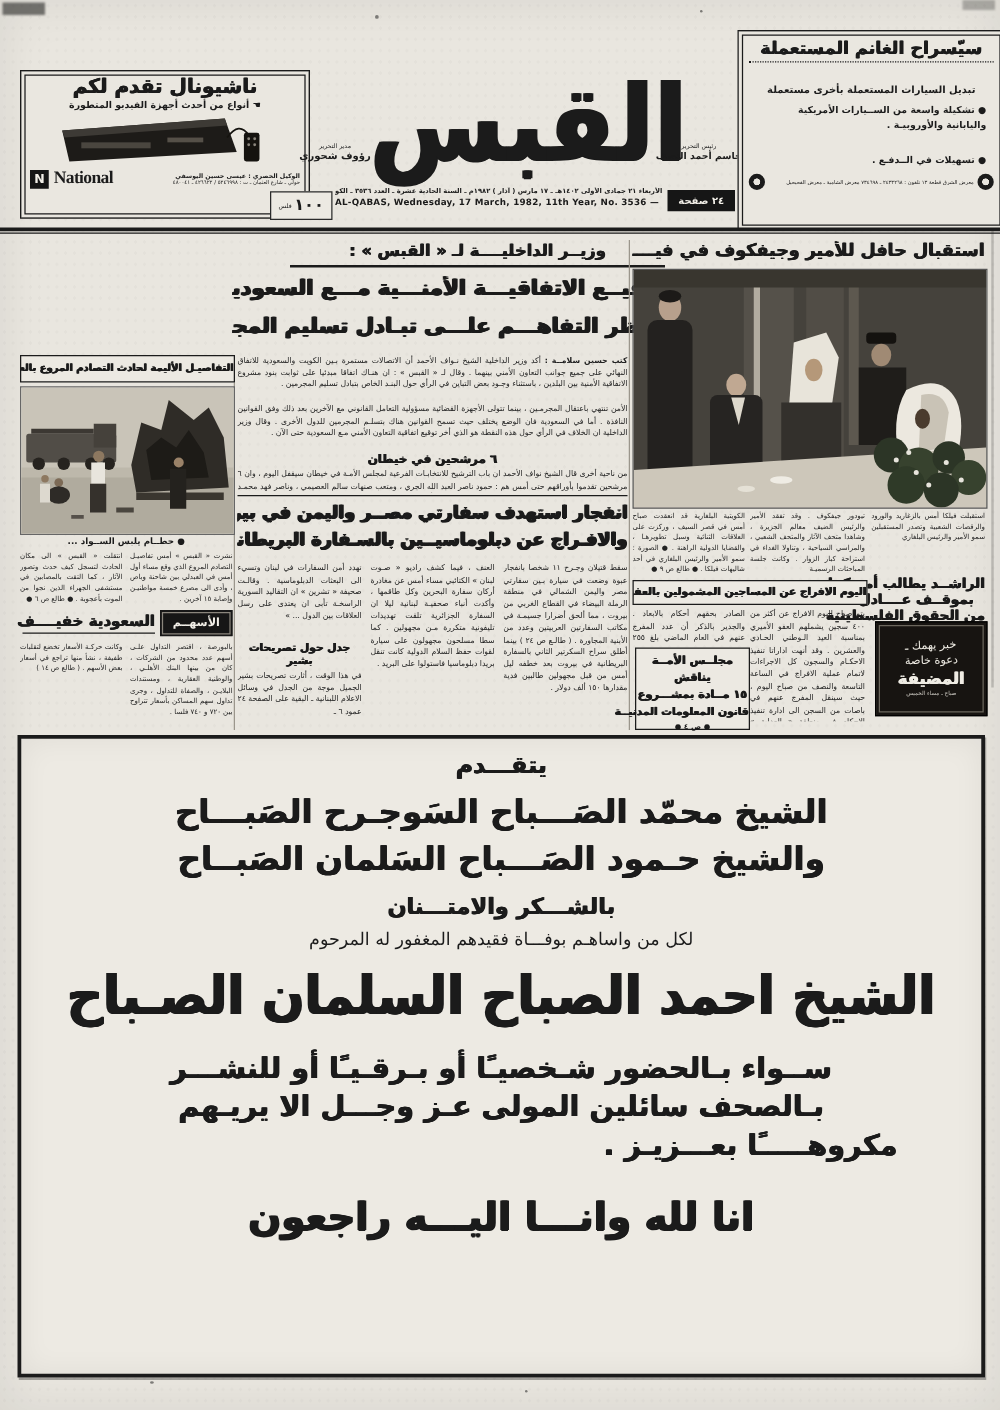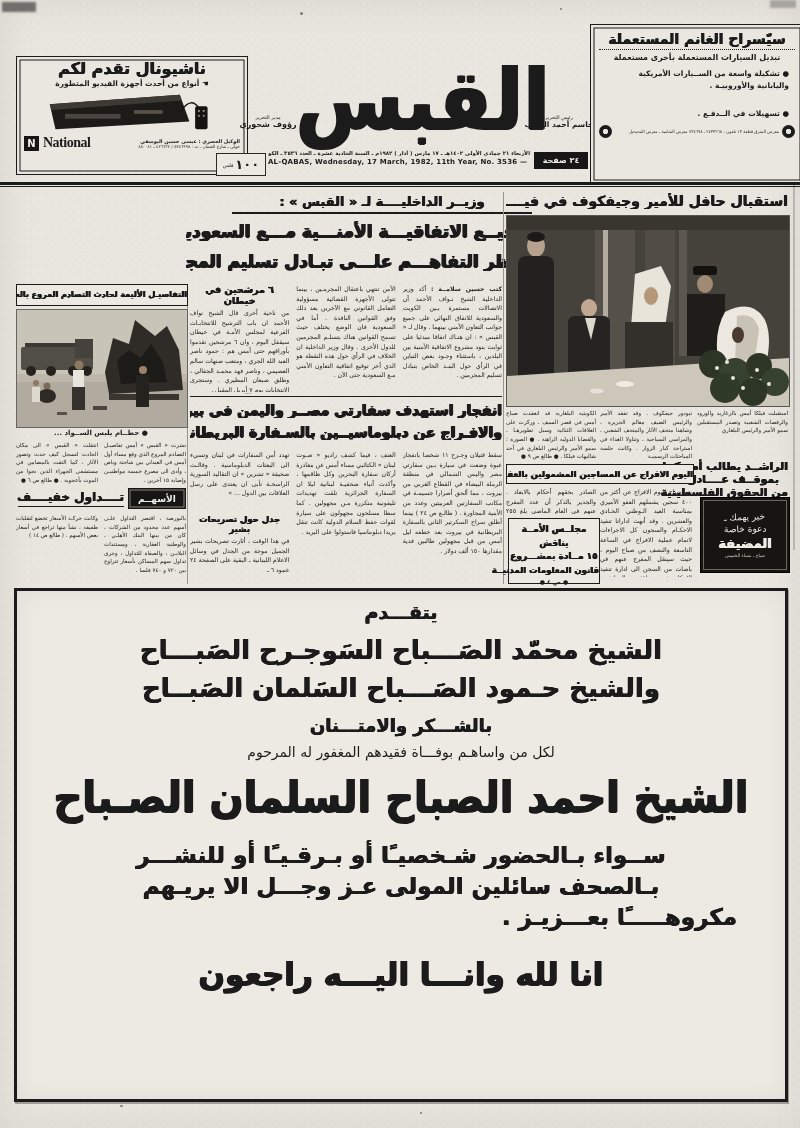--- a/index.html
+++ b/index.html
@@ -88,38 +88,38 @@
 
   <div class="abs ctr" style="left:268px;top:150px;width:262px;">
     <div style="font-size:5.4px;font-weight:bold;white-space:nowrap;overflow:hidden;">الأربعاء ٢١ جمادى الأولى ١٤٠٢هـ ـ ١٧ مارس ( آذار ) ١٩٨٢م ـ السنة الحادية عشرة ـ العدد ٣٥٣٦ ـ الكويت</div>
     <div style="font-size:7px;font-weight:bold;direction:ltr;letter-spacing:.2px;margin-top:2px;white-space:nowrap;overflow:hidden;">AL-QABAS, Wednesday, 17 March, 1982, 11th Year, No. 3536 — Kuwait.</div>
   </div>
 
   <div class="abs badge" style="left:534px;top:152px;width:54px;height:17px;font-size:8px;">٢٤ صفحة</div>
 
   <div class="abs adframe" style="left:590px;top:24px;width:196px;height:150px;padding:6px 8px 2px;">
     <div class="heavy ctr" style="font-size:14px;font-weight:bold;border-bottom:1px dotted #1b1b1b;padding-bottom:2px;white-space:nowrap;overflow:hidden;">سيّسراح الغانم المستعملة</div>
-    <div class="ctr" style="font-size:8px;font-weight:bold;margin-top:3px;">تبديل السيارات المستعملة بأخرى مستعملة</div>
+    <div class="ctr" style="font-size:8px;font-weight:bold;margin-top:17px;">تبديل السيارات المستعملة بأخرى مستعملة</div>
     <div style="font-size:7.5px;font-weight:bold;margin:6px 6px 0;line-height:1.6;">● تشكيلة واسعة من الســيارات الأمريكية واليابانية والأوروبيـة .</div>
     <div style="font-size:7.5px;font-weight:bold;margin:17px 6px 0;">● تسهيلات في الــدفـع .</div>
     <div style="display:flex;align-items:center;gap:3px;margin-top:7px;">
       <span class="circle-logo"></span>
       <span style="font-size:4.2px;flex:1;white-space:nowrap;overflow:hidden;">معرض الشرق قطعة ١٣ تلفون : ٢٤٣٣٢٦٨ ـ ٧٣٤٦٩٨ معرض الشامية ـ معرض الفحيحيل</span>
       <span class="circle-logo"></span>
     </div>
   </div>
 
   <div class="hrule" style="left:0;top:182px;width:800px;height:2.5px;"></div>
   <div class="hrule" style="left:0;top:186px;width:800px;height:1px;"></div>
 
   <div class="abs ctr heavy" style="left:232px;top:194px;width:300px;font-size:13px;font-weight:bold;border-bottom:2px solid #1b1b1b;padding-bottom:3px;white-space:nowrap;overflow:hidden;">وزيــر الداخليــــة لـ « القبس » :</div>
   <div class="abs ctr xheavy nowrap" style="left:186px;top:221px;width:346px;font-size:17px;font-weight:bold;">توقيــع الاتفاقيـــة الأمنـــية مـــع السعوديـــة</div>
   <div class="abs ctr xheavy nowrap" style="left:186px;top:251px;width:346px;font-size:17px;font-weight:bold;">ينتظر التفاهـــم علـــى تبـادل تسليم المجرمين</div>
 
-  <div class="abs" style="left:190px;top:284px;width:312px;height:110px;display:flex;gap:7px;">
+  <div class="abs" style="left:190px;top:284px;width:312px;height:110px;display:flex;gap:7px;flex-direction:column;">
     <div class="col" style="flex:1;">
       <span style="font-weight:bold;">كتب حسين سلامــة :</span>
       <span>أكد وزير الداخلية الشيخ نـواف الأحمد أن الاتصالات مستمرة بـين الكويت والسعودية للاتفاق النهائي على جميع جوانب التعاون الأمني بينهما . وقال لـ « القبس » : ان هنـاك اتفاقا مبدئيا على ثوابت بنود مشروع الاتفاقية الأمنية بين البلدين ، باستثناء وجـود بعض التباين في الرأي حول البنـد الخاص بتبادل تسليم المجرمين .</span>
     </div>
     <div class="col" style="flex:1;">الأمن تنتهي باعتقال المجرمـين ، بينما تتولى الأجهزة القضائية مسؤولية التعامل القانوني مع الآخرين بعد ذلك وفق القوانين النافذة . أما في السعودية فان الوضع يختلف حيث تسمح القوانين هناك بتسلـم المجرمين للدول الأخرى . وقال وزير الداخلية ان الخلاف في الرأي حول هذه النقطة هو الذي أخر توقيع اتفاقية التعاون الأمني مـع السعودية حتى الآن .</div>
     <div style="flex:1;overflow:hidden;">
       <div class="ctr heavy" style="font-size:9.5px;font-weight:bold;margin-bottom:2px;">٦ مرشحين في خيطان</div>
       <div class="col" style="height:84px;">من ناحية أخرى قال الشيخ نواف الأحمد ان باب الترشيح للانتخابـات الفرعية لمجلس الأمـة في خيطان سيقفل اليوم ، وان ٦ مرشحين تقدموا بأوراقهم حتى أمس هم : حمود ناصر العبد الله الجري ، ومتعب صنهات سالم العصيمي ، وناصر فهد محمـد الجفالي ، وطلق ضبعان المطيري . وستجرى الانتخابات يوم ٧ أبريل المقبل .</div>
       <div class="ctr" style="font-size:6px;font-weight:bold;">● طالع ص ٣ ●</div>
     </div>
@@ -240,32 +240,32 @@
         <rect x="40" y="102" width="10" height="3" fill="#55504a"></rect>
     </svg>
   </div>
   <div class="abs ctr" style="left:16px;top:429px;width:170px;font-size:7px;font-weight:bold;">● حطــام يلبس الســواد ...</div>
   <div class="abs" style="left:16px;top:441px;width:170px;height:45px;display:flex;gap:6px;">
     <div class="tiny" style="flex:1;">نشرت « القبس » أمس تفاصيـل التصادم المروع الذي وقع مساء أول أمس في العبدلي بين شاحنة وباص ، وأدى الى مصرع خمسة مواطنيـن وإصابة ١٥ آخرين .</div>
     <div class="tiny" style="flex:1;">انتقلت « القبس » الى مكان الحادث لتسجل كيف حدث وتصور الآثار ، كما التقت بالمصابين في مستشفى الجهراء الذين نجوا من الموت بأعجوبة . ● طالع ص ٦ ●</div>
   </div>
 
   <div class="abs badge" style="left:128px;top:488px;width:58px;height:21px;font-size:9px;box-shadow:inset 0 0 0 1.5px #171717, inset 0 0 0 2.5px #8a857c;">الأسهــم</div>
-  <div class="abs ctr heavy" style="left:18px;top:490px;width:106px;font-size:12px;font-weight:bold;border-bottom:1px solid #1b1b1b;padding-bottom:2px;white-space:nowrap;">تــــداول خفيــــف</div>
+  <div class="abs ctr heavy" style="left:18px;top:490px;width:106px;font-size:12px;font-weight:bold;border-bottom:1px solid #1b1b1b;padding-bottom:2px;white-space:nowrap;">السعودية خفيــــف</div>
   <div class="abs" style="left:16px;top:514px;width:170px;height:62px;display:flex;gap:6px;">
     <div class="tiny" style="flex:1;">بالبورصة ، اقتصر التداول علـى أسهم عدد محدود من الشركات ، كان من بينها البنك الأهلـي ، والوطنية العقارية ، ومستندات البلايـن ، والصفاة للتداول ، وجرى تداول سهم المساكن بأسعار تتراوح بين ٧٢٠ و ٧٤٠ فلسا .</div>
     <div class="tiny" style="flex:1;">وكانت حركـة الأسعار تخضع لتقلبات طفيفة ، نشأ منها تراجع في أسعار بعض الأسهم . ( طالع ص ١٤ )</div>
   </div>
 
   <div class="abs" style="left:14px;top:588px;width:768px;height:508px;border:3px solid #1b1b1b;background:#edeae3;box-shadow:1px 2px 0 rgba(0,0,0,.3), inset 0 0 24px rgba(0,0,0,.06);text-align:center;overflow:hidden;">
     <div class="obit-line heavy" style="margin-top:10px;font-size:19px;font-weight:bold;">يتقـــدم</div>
     <div class="obit-line heavy" style="margin-top:12px;font-size:26px;font-weight:bold;">الشيخ محمّد الصَـــباح السَوجـرح الصَبـــاح</div>
     <div class="obit-line heavy" style="margin-top:8px;font-size:26px;font-weight:bold;">والشيخ حـمود الصَـــباح السَلمان الصَبــاح</div>
     <div class="obit-line heavy" style="margin-top:12px;font-size:18px;font-weight:bold;">بالشـــكر والامتـــنان</div>
     <div class="obit-line" style="margin-top:8px;font-size:14px;font-weight:normal;">لكل من واساهـم بوفـــاة فقيدهم المغفور له المرحوم</div>
     <div class="obit-line xheavy" style="margin-top:14px;font-size:40px;font-weight:900;transform:scaleY(1.08);">الشيخ احمد الصباح السلمان الصـباح</div>
     <div class="obit-line heavy" style="margin-top:22px;font-size:23px;font-weight:bold;">ســواء بـالحضور شـخصيـًا أو بـرقـيـًا أو للنشـــر</div>
     <div class="obit-line heavy" style="margin-top:5px;font-size:23px;font-weight:bold;">بـالصحف سائلين المولى عـز وجـــل الا يريـهم</div>
-    <div class="obit-line heavy" style="margin-top:5px;font-size:23px;font-weight:bold;text-align:right;padding-right:48px;">مكروهـــــًا بعـــزيـز .</div>
+    <div class="obit-line heavy" style="margin-top:5px;font-size:23px;font-weight:bold;text-align:right;padding-right:67px;">مكروهـــــًا بعـــزيـز .</div>
     <div class="obit-line xheavy" style="margin-top:26px;font-size:31px;font-weight:900;">انا لله وانـــا اليـــه راجعون</div>
   </div>
 
 </div>
 
 </body></html>

